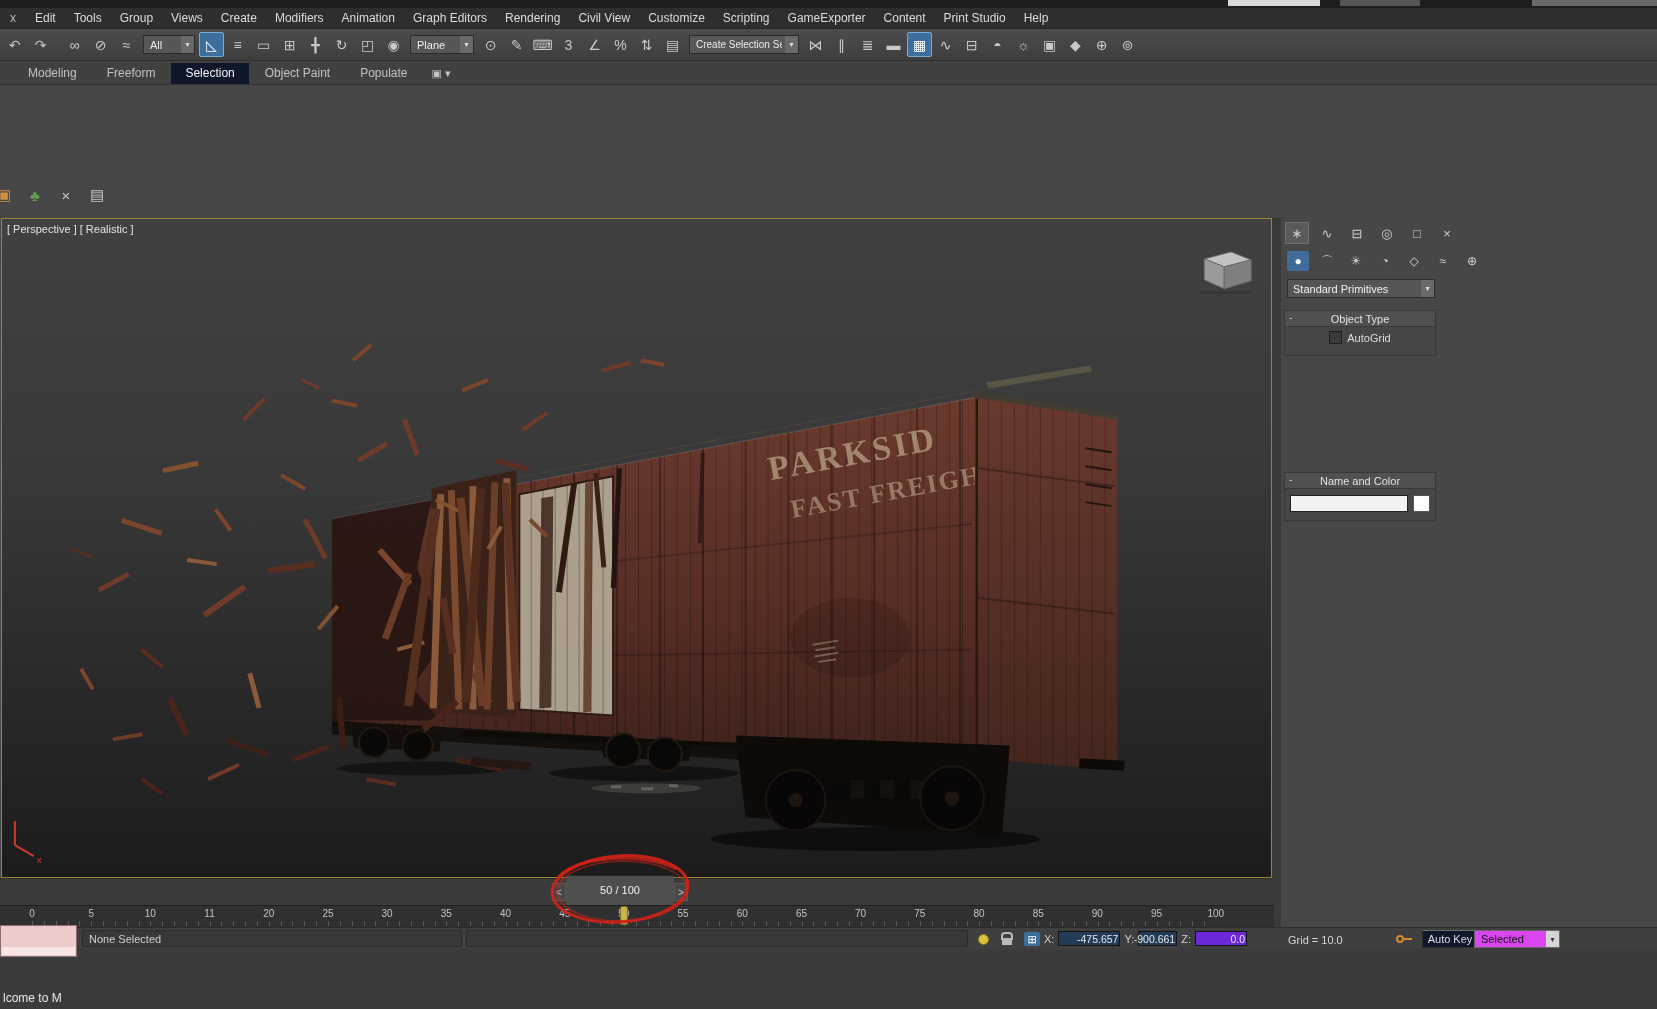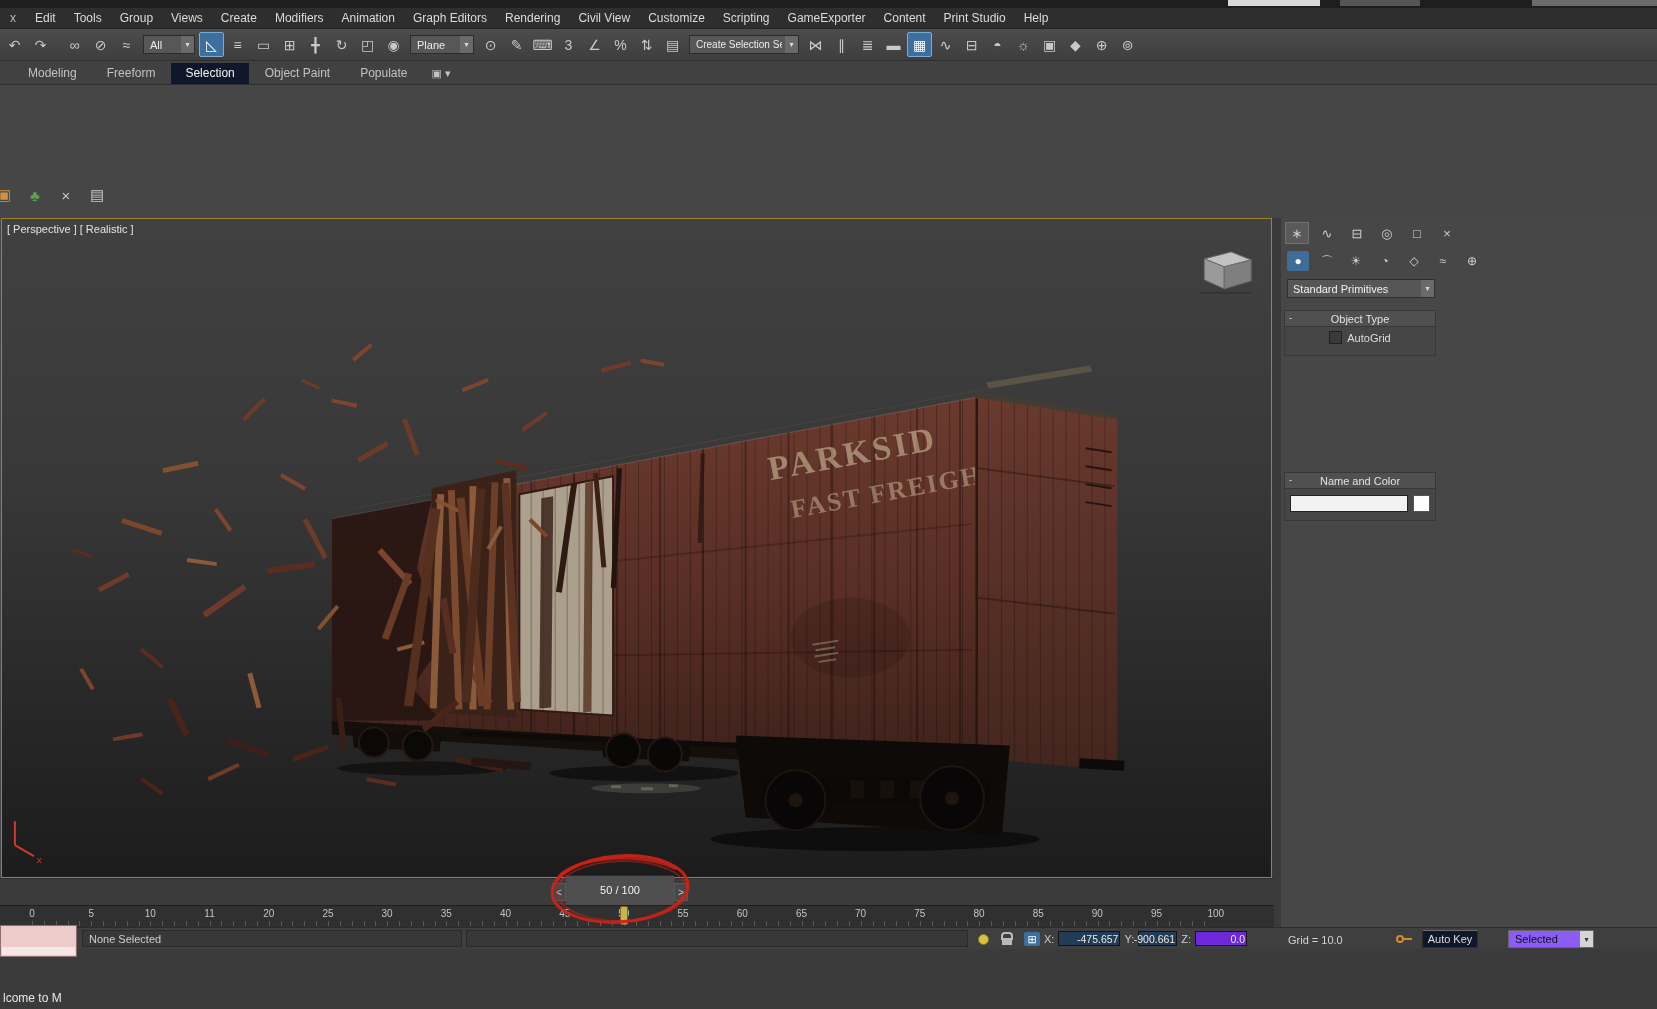--- a/index.html
+++ b/index.html
@@ -126,21 +126,21 @@
   .cv-sel{background:#223c57;}
   .cv-dark{background:#6d28d9;}
   .grid-label{position:absolute;left:1288px;top:934px;font-size:11px;color:#d4d4d4;}
   .key-icon{position:absolute;left:1396px;top:934px;width:16px;height:12px;}
   .key-ring{position:absolute;left:0;top:1px;width:8px;height:8px;border:2px solid #d08b2f;
             border-radius:50%;box-sizing:border-box;}
   .key-tail{position:absolute;left:8px;top:4px;width:8px;height:2px;background:#d08b2f;}
   .autokey-btn{position:absolute;left:1422px;top:930px;width:56px;height:18px;background:#0f172a;
                border:1px solid #2c2c2c;border-top-color:#6c6c6c;color:#dedede;font-size:11px;
                display:flex;align-items:center;justify-content:center;box-sizing:border-box;}
-  .selected-drop{position:absolute;left:1508px;top:930px;width:86px;height:18px;background:#8b5cf6;
+  .selected-drop{position:absolute;left:1474px;top:930px;width:86px;height:18px;background:#d946ef;
                  border:1px solid #666;color:#111;font-size:11px;display:flex;align-items:center;
                  padding-left:6px;box-sizing:border-box;}
   .selected-arrow{margin-left:auto;width:13px;height:16px;background:#d5d5d5;display:flex;
                   align-items:center;justify-content:center;font-size:8px;color:#333;}
   .partial-text{position:absolute;left:3px;top:991px;font-size:12px;color:#e8e8e8;}
 
   .annotation{position:absolute;left:0;top:0;width:1657px;height:1009px;pointer-events:none;z-index:60;}
 </style>
 </head>
 <body>

